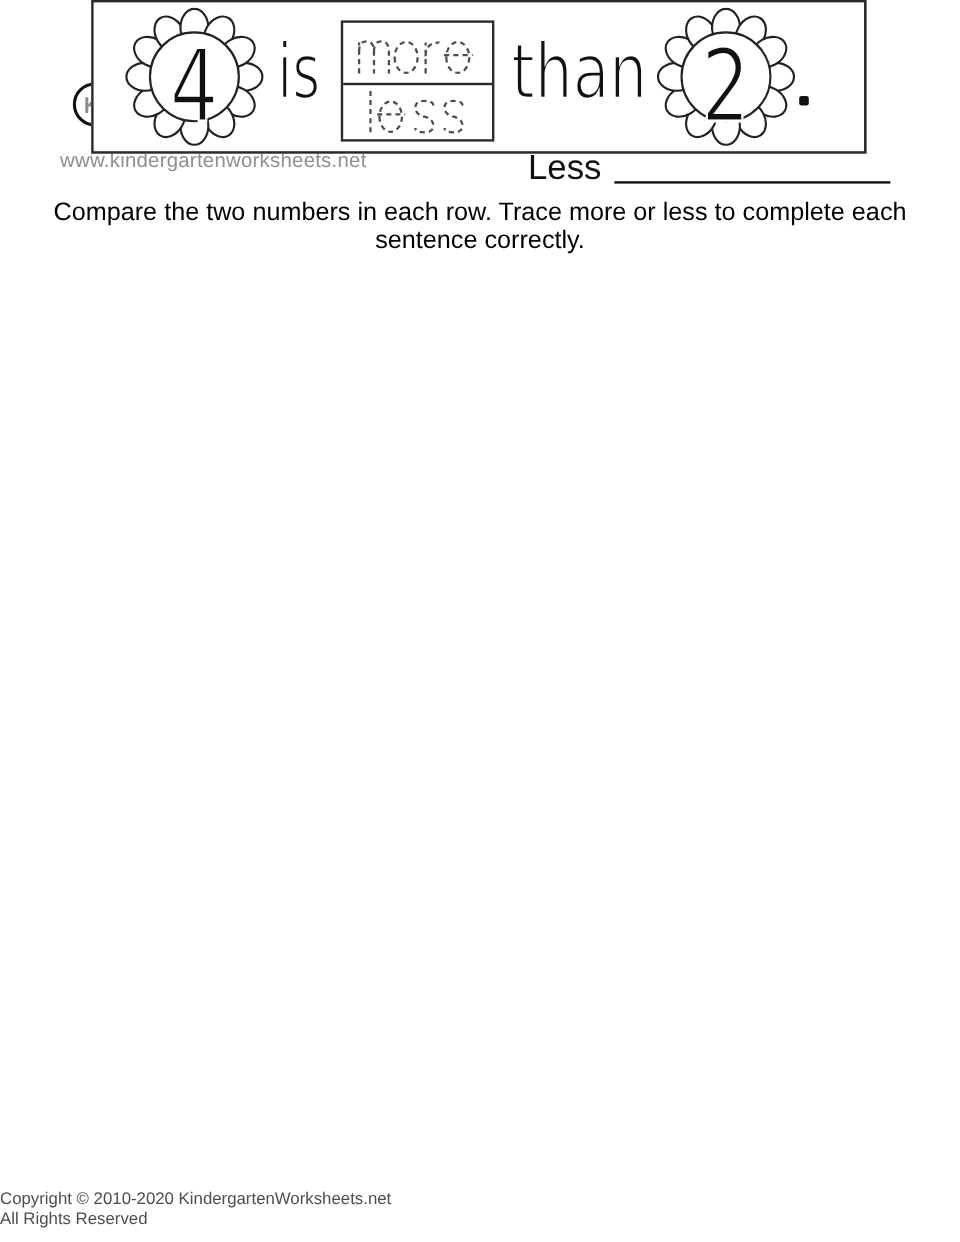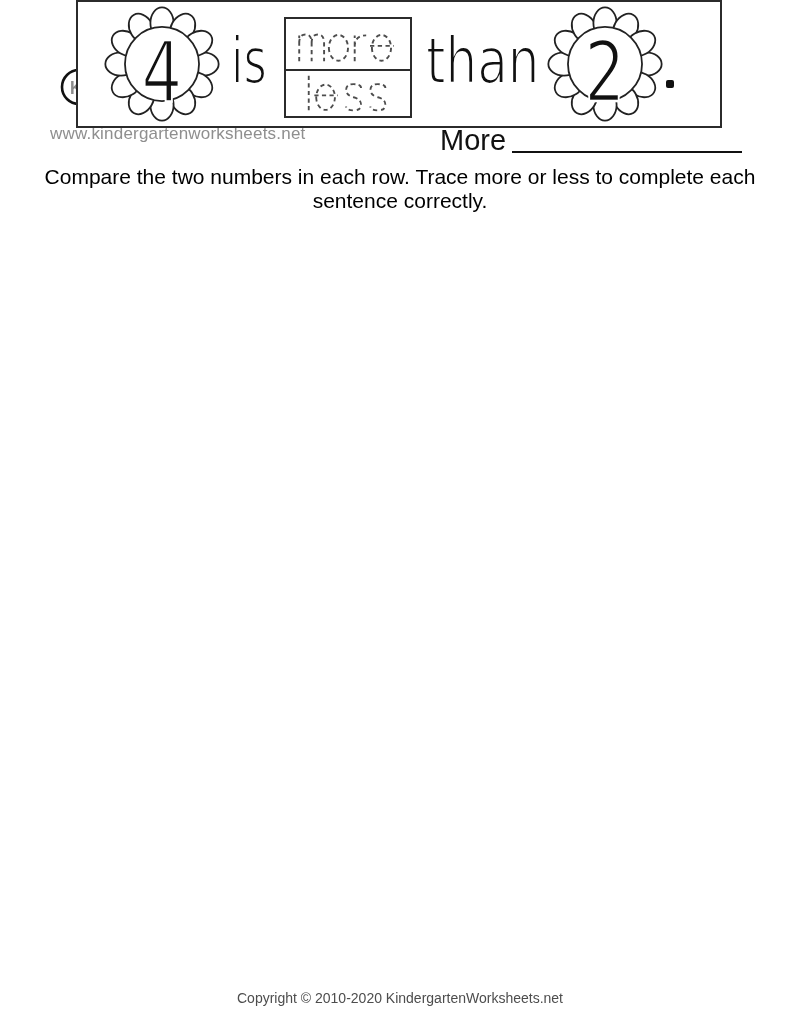--- a/index.html
+++ b/index.html
@@ -44,21 +44,21 @@
   .word-than { left:348px; transform:scaleX(.78); }
   .period { position:absolute; left:588px; top:78px; width:8px; height:8px; background:#111; border-radius:2px; }
   .trace-box { position:absolute; left:206px; top:15px; width:128px; height:101px;
                border:2px solid #2b2b2b; background:#fff; }
   .trace-top { position:absolute; left:0; top:0; width:124px; height:52px;
                border-bottom:2px solid #2b2b2b; display:flex; align-items:center; justify-content:center; }
   .trace-bottom { position:absolute; left:0; top:52px; width:124px; height:45px;
                   display:flex; align-items:center; justify-content:center; }
   .trace-word { stroke:#4d4d4d; stroke-width:2; fill:none; stroke-dasharray:4.5 3.6; stroke-linecap:butt; }
   
-  .footer { position:absolute; left:0; top:990px; width:800px; text-align:center;
+  .footer { position:absolute; left:0; top:990px; width:800px; text-align:left;
             font-size:14px; color:#4d4d4d; line-height:17px; }
 </style>
 </head>
 <body>
 
 <svg width="0" height="0" style="position:absolute">
   <defs>
 
     <symbol id="flower-shape" viewBox="0 0 130 130">
       <g fill="#fff" stroke="#222" stroke-width="2">
@@ -171,21 +171,21 @@
           <circle cx="198" cy="90" r="2.6"></circle>
         <line x1="212" y1="78" x2="212" y2="88"></line>
           <circle cx="212" cy="90" r="2.6"></circle>
       </g>
     </svg>
   </div>
   <div class="logo-www">www.kindergartenworksheets.net</div>
 
   <div class="title">Spring Math Worksheet</div>
   <div class="subtitle">More or Less</div>
-  <div class="name-label">More</div>
+  <div class="name-label">Less</div>
   <div class="name-line"></div>
 
   <div class="instructions">Compare the two numbers in each row. Trace more or less to complete each sentence correctly.</div>
 
   <div class="row">
     <div class="flower fl-left">
       <svg viewBox="0 0 130 130">
           <use href="#flower-shape"></use>
         </svg>
       <div class="num">
@@ -348,15 +348,16 @@
         </svg>
       <div class="num">
           <span>2</span>
         </div>
     </div>
     <div class="period"></div>
   </div>
 
   <div class="footer">
     <div>Copyright © 2010-2020 KindergartenWorksheets.net</div>
+    <div>All Rights Reserved</div>
   </div>
 
 </div>
 
 </body></html>

